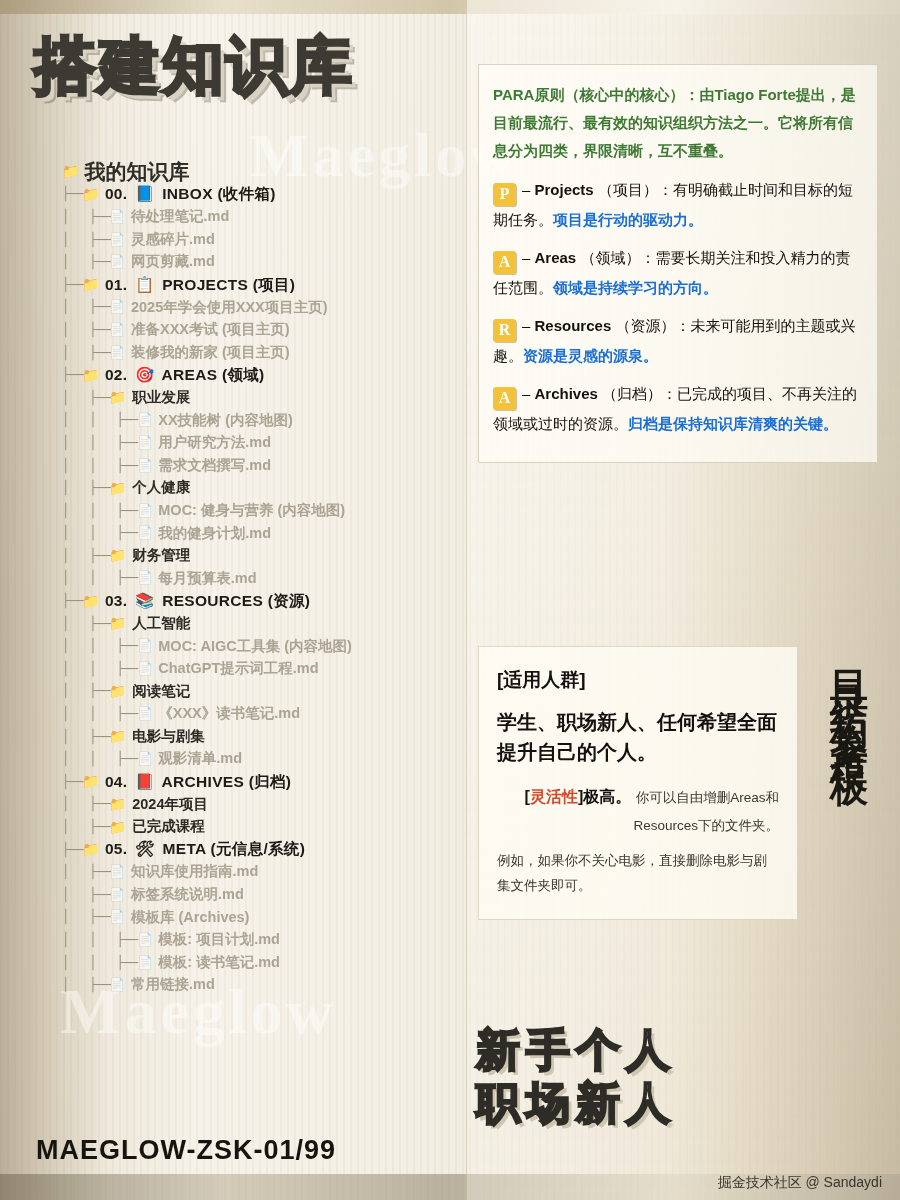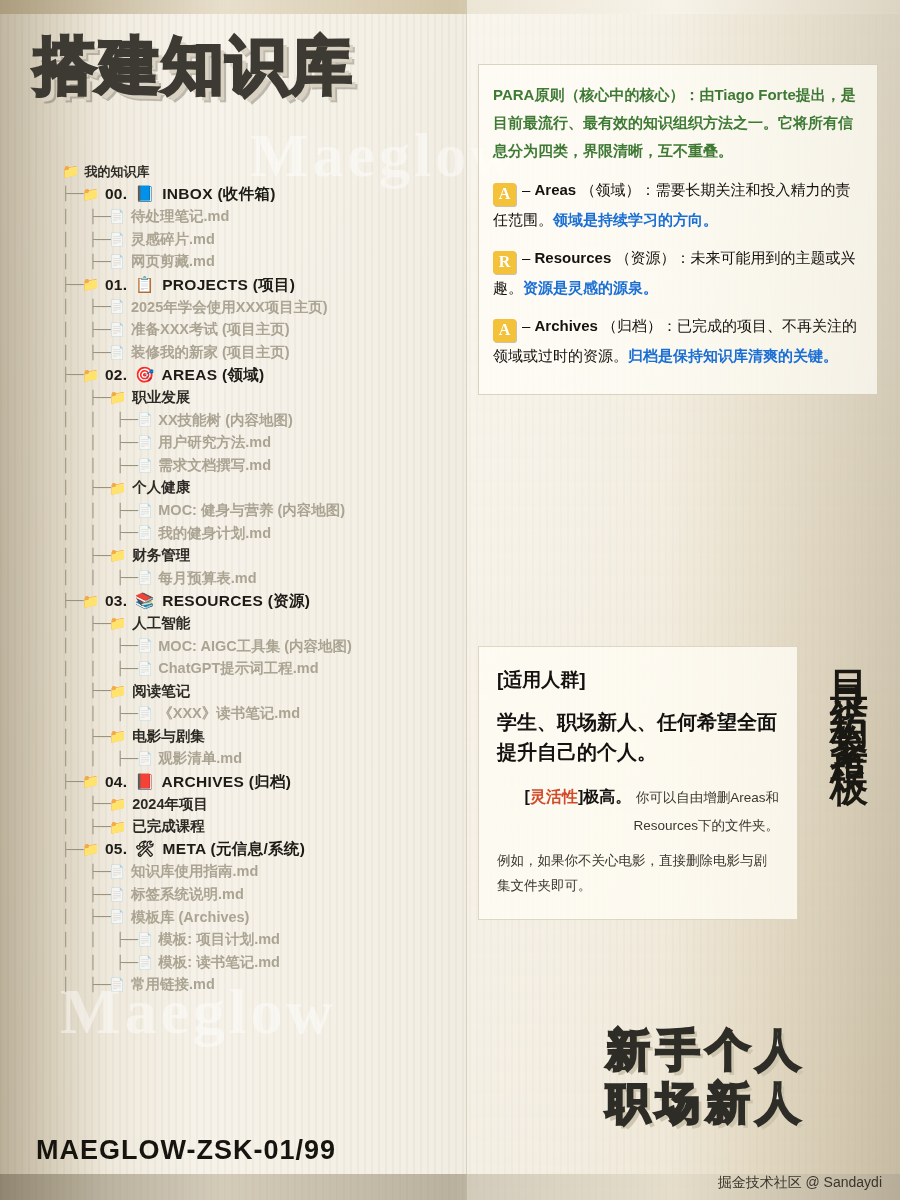--- a/index.html
+++ b/index.html
@@ -68,21 +68,21 @@
     position: absolute;
     left: 62px; top: 160px;
     width: 420px;
     font-size: 14.5px;
     line-height: 1.0;
   }
   .row { display: flex; align-items: center; height: 22.6px; white-space: nowrap; }
   .guides { color: #9a937f; font-family: "DejaVu Sans Mono", monospace; font-size: 13px; letter-spacing: -1px;}
   .folder { margin-right: 5px; font-size: 14px; }
   .file-ic { margin-right: 5px; font-size: 13px; opacity:.55; }
-  .lbl-root { color: #2f2d27; font-weight: bold; font-size: 13px;}
+  .lbl-root { color: #2f2d27; font-weight: bold; font-size: 21px;}
   .lbl-main { color: #1d1b16; font-weight: bold; font-size: 15.5px; letter-spacing:.3px;}
   .lbl-sub  { color: #2c2a24; font-weight: bold; font-size: 14.5px;}
   .lbl-file { color: #a9a persist; }
   .lbl-file { color: #aba493; font-weight: bold; }
   .emoji { margin: 0 3px; }
 
   
   .rpanel {
     position: absolute;
     left: 466px; top: 0; width: 434px; bottom: 0;
@@ -148,21 +148,21 @@
     position: absolute;
     left: 476px; bottom: 70px; width: 330px;
     font-family: "DejaVu Sans", sans-serif;
     font-weight: bold;
     font-size: 44px;
     line-height: 1.2;
     letter-spacing: 6px;
     color: #f9f6ee;
     -webkit-text-stroke: 2.5px #2e2c26;
     text-shadow: 4px 4px 0 #cfc6b0;
-    text-align: right;
+    text-align: left;
   }
   .code {
     position: absolute;
     left: 36px; bottom: 34px;
     font-family: Liberation Sans, sans-serif;
     font-weight: bold;
     font-size: 27px;
     letter-spacing: 1px;
     color: #16140f;
   }
@@ -372,20 +372,21 @@
       <div class="row">
         <span class="guides">│&nbsp;&nbsp;&nbsp;├── </span>
         <span class="file-ic">📄</span>
         <span class="lbl-file">常用链接.md</span>
       </div>
     </div>
 
   <div class="para-box">
     <div class="para-intro">PARA原则（核心中的核心）：由Tiago Forte提出，是目前最流行、最有效的知识组织方法之一。它将所有信息分为四类，界限清晰，互不重叠。</div>
     <div id="para-items">
+        <div class="para-item"><span class="para-letter">P</span><span>– </span><span class="en">Projects</span> <span>（项目）</span><span>：有明确截止时间和目标的短期任务。</span><span class="hl">项目是行动的驱动力。</span></div>
         <div class="para-item"><span class="para-letter">A</span><span>– </span><span class="en">Areas</span> <span>（领域）</span><span>：需要长期关注和投入精力的责任范围。</span><span class="hl">领域是持续学习的方向。</span></div>
         <div class="para-item"><span class="para-letter">R</span><span>– </span><span class="en">Resources</span> <span>（资源）</span><span>：未来可能用到的主题或兴趣。</span><span class="hl">资源是灵感的源泉。</span></div>
         <div class="para-item"><span class="para-letter">A</span><span>– </span><span class="en">Archives</span> <span>（归档）</span><span>：已完成的项目、不再关注的领域或过时的资源。</span><span class="hl">归档是保持知识库清爽的关键。</span></div>
       </div>
   </div>
 
   <div class="audience">
     <div class="aud-h">[适用人群]</div>
     <div class="aud-b">学生、职场新人、任何希望全面提升自己的个人。</div>
     <div class="aud-f1">

